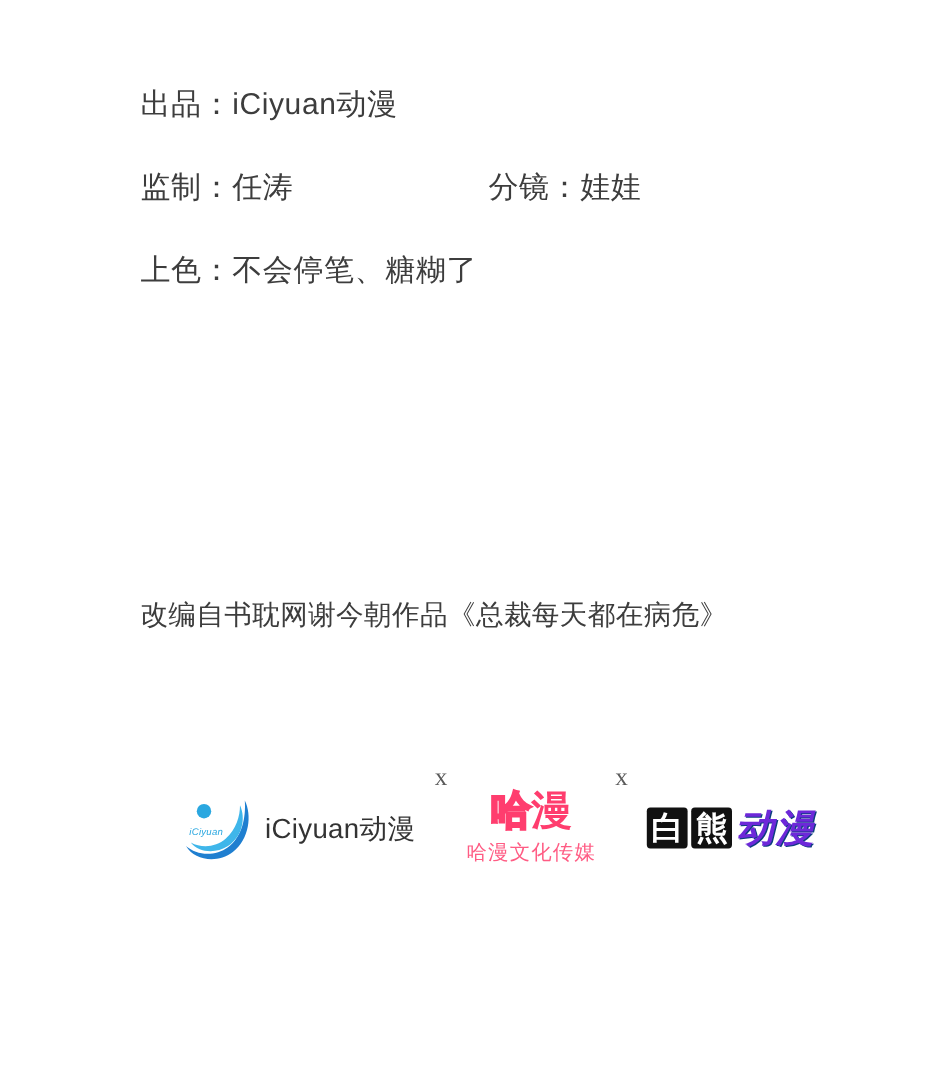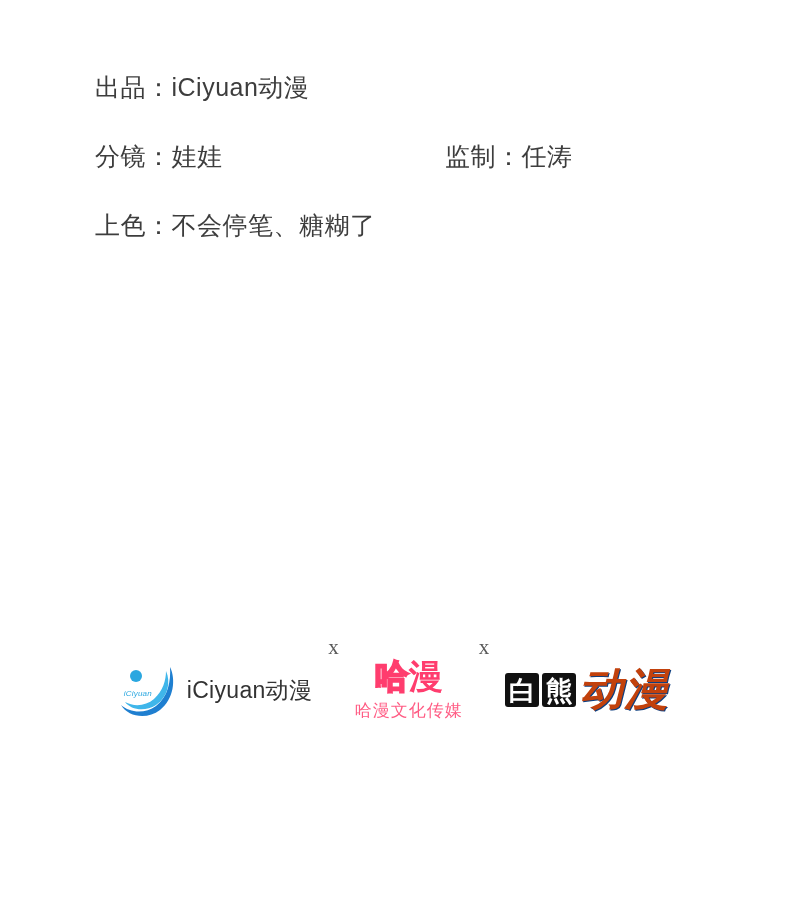--- a/index.html
+++ b/index.html
@@ -13,20 +13,21 @@
     font-family: "Liberation Sans", "DejaVu Sans", sans-serif;
     color: #3a3a3a;
     overflow: hidden;
   }
 
   .page {
     position: relative;
     width: 714px;
     height: 900px;
     box-sizing: border-box;
+    margin-left: 22px;
   }
 
   .credits {
     position: absolute;
     top: 72px;
     left: 95px;
     width: 640px;
   }
 
   .credit-row {
@@ -160,56 +161,57 @@
     font-size: 27px;
     font-weight: bold;
     width: 34px;
     height: 34px;
     margin-right: 3px;
     border-radius: 3px;
     line-height: 1;
     font-family: "DejaVu Sans", sans-serif;
   }
   .bx-blue {
-    font-size: 44px;
+    font-size: 32px;
     font-weight: bold;
-    color: #c2410c;
+    color: #6d28d9;
     font-style: italic;
     line-height: 1;
     letter-spacing: 1px;
-    font-family: Liberation Serif, serif;
+    font-family: Liberation Sans, sans-serif;
     text-shadow: 1px 1px 0 #0d3f80;
   }
 </style>
 </head>
 <body>
 
 <div class="page">
 
   <div class="credits">
 
     <div class="credit-row">
       <div class="credit-cell col-left"><span>出品：</span><span>iCiyuan动漫</span></div>
       <div class="credit-cell col-right"><span></span><span></span></div>
     </div>
 
     <div class="credit-row">
+      <div class="credit-cell col-left"><span>监制：</span><span>任涛</span></div>
       <div class="credit-cell col-right"><span>分镜：</span><span>娃娃</span></div>
-      <div class="credit-cell col-left"><span>监制：</span><span>任涛</span></div>
     </div>
 
 
 
     <div class="credit-row">
       <div class="credit-cell col-right"><span>上色：</span><span>不会停笔、糖糊了</span></div>
     </div>
 
 
   </div>
 
+  <div class="adapt-note">改编自书耽网谢今朝作品《总裁每天都在病危》</div>
 
   <div class="logo-strip">
 
     <div class="logo-block iciyuan">
       <div class="iciyuan-mark">
         <svg class="swoosh" viewBox="0 0 62 62" xmlns="http://www.w3.org/2000/svg" aria-hidden="true">
           <path d="M54 8 C60 20 58 40 44 51 C31 61 12 58 5 46 C14 54 29 55 40 47 C52 38 55 22 54 8 Z" fill="#1f7fd0"></path>
           <path d="M50 12 C55 23 52 38 40 46 C29 53 15 51 9 43 C18 48 30 47 38 40 C47 32 50 21 50 12 Z" fill="#3fb6ea"></path>
           <circle cx="20" cy="17" r="6" fill="#2aa7e0"></circle>
         </svg>

